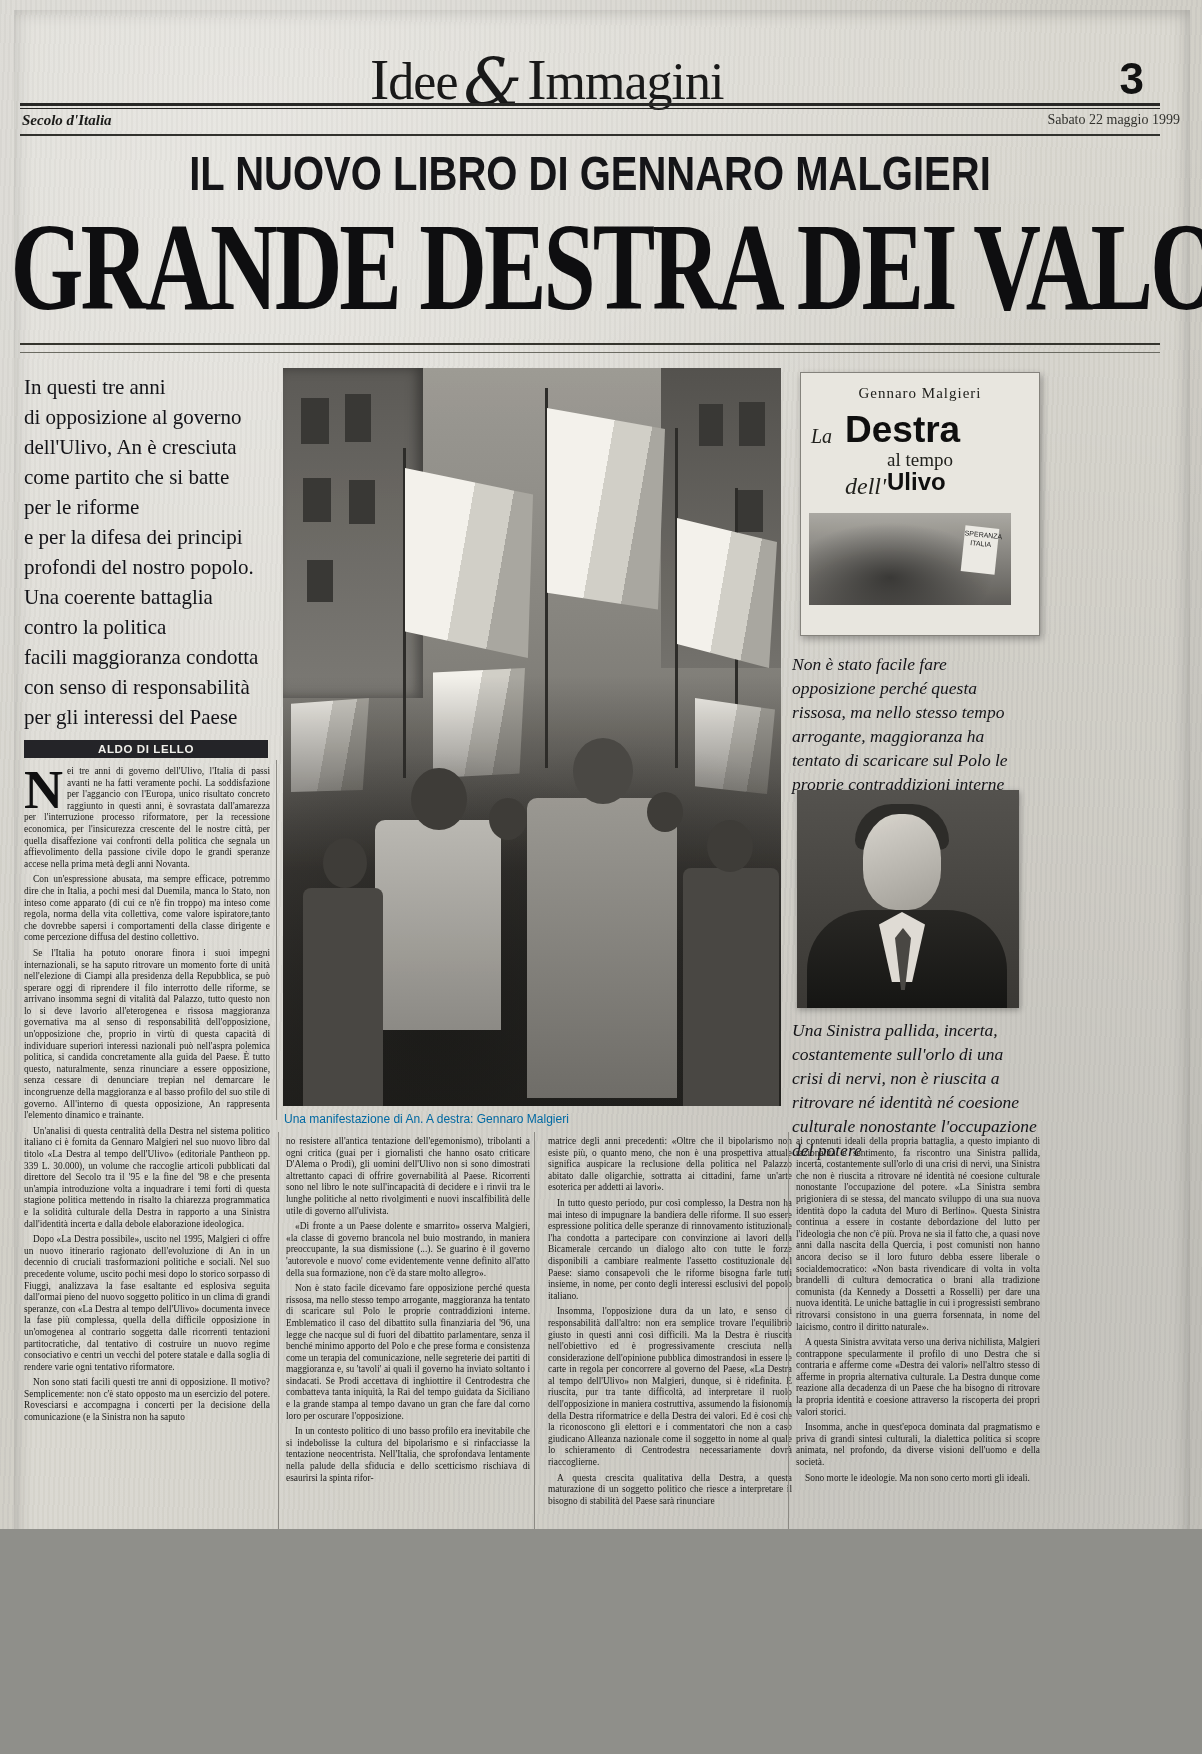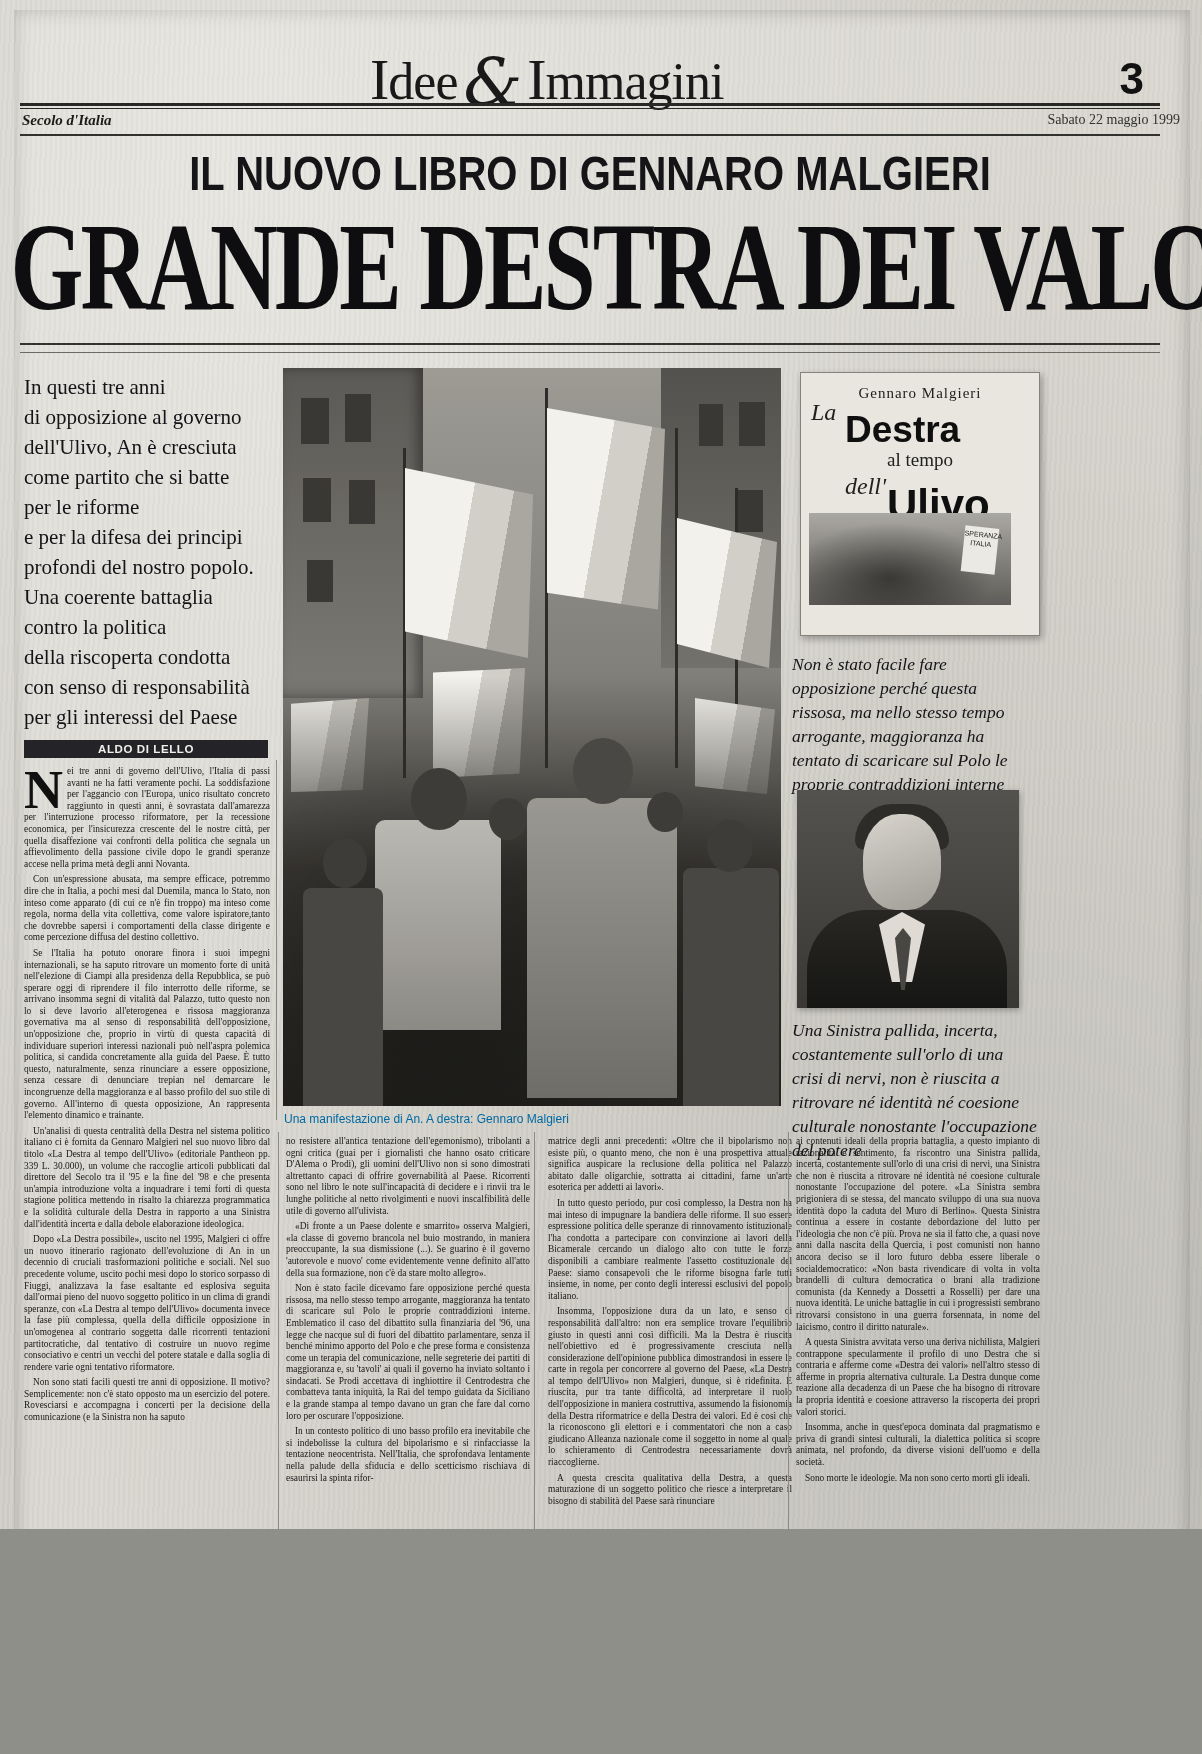--- a/index.html
+++ b/index.html
@@ -224,54 +224,53 @@
   }
   .book-author {
     position: absolute; left: 0; right: 0; top: 12px;
     text-align: center;
     font-family: "Liberation Serif", serif;
     font-size: 15px;
     letter-spacing: 1px;
     color: #23231f;
   }
   .book-t1 {
-    position: absolute; left: 10px; top: 26px;
+    position: absolute; left: 10px; top: 52px;
+    font-family: "Liberation Serif", serif;
+    font-style: italic;
+    font-size: 20px;
+    color: #23231f;
+  }
+  .book-t2 {
+    position: absolute; left: 44px; top: 36px;
+    font-family: "Liberation Sans", sans-serif;
+    font-weight: bold;
+    font-size: 37px;
+    color: #111;
+  }
+  .book-t3 {
+    position: absolute; left: 0; right: 0; top: 76px;
+    text-align: center;
+    font-family: "Liberation Serif", serif;
+    font-size: 19px;
+    color: #23231f;
+  }
+  .book-t4 {
+    position: absolute; left: 44px; top: 100px;
     font-family: "Liberation Serif", serif;
     font-style: italic;
     font-size: 24px;
     color: #23231f;
   }
-  .book-t2 {
-    position: absolute; left: 44px; top: 36px;
-    font-family: "Liberation Sans", sans-serif;
-    font-weight: bold;
-    font-size: 37px;
-    color: #111;
-  }
-  .book-t3 {
-    position: absolute; left: 0; right: 0; top: 76px;
-    text-align: center;
-    font-family: "Liberation Serif", serif;
-    font-size: 19px;
-    color: #23231f;
-  }
-  .book-t4 {
-    position: absolute; left: 44px; top: 100px;
-    font-family: "Liberation Serif", serif;
-    font-style: italic;
-    font-size: 24px;
-    color: #23231f;
-  }
   .book-t5 {
     position: absolute; left: 86px; top: 95px;
     font-family: "Liberation Sans", sans-serif;
     font-weight: bold;
-    font-size: 42px;
+    font-size: 24px;
     color: #111;
-    margin-top: 13px;
   }
   .book-photo {
     position: absolute; left: 8px; top: 140px; width: 202px; height: 92px;
     background:
       radial-gradient(ellipse at 40% 70%, rgba(0,0,0,.5), rgba(0,0,0,0) 60%),
       linear-gradient(180deg,#a9a7a1,#5f5d59);
     overflow: hidden;
   }
   .book-banner {
     position: absolute; right: 14px; top: 14px; width: 34px; height: 46px;
@@ -410,21 +409,21 @@
   <div class="standfirst">
     <div>In questi tre anni</div>
     <div>di opposizione al governo</div>
     <div>dell'Ulivo, An è cresciuta</div>
     <div>come partito che si batte</div>
     <div>per le riforme</div>
     <div>e per la difesa dei principi</div>
     <div>profondi del nostro popolo.</div>
     <div>Una coerente battaglia</div>
     <div>contro la politica</div>
-    <div>della riscoperta condotta</div>
+    <div>facili maggioranza condotta</div>
     <div>con senso di responsabilità</div>
     <div>per gli interessi del Paese</div>
   </div>
 
   <div class="photo-main">
     <div class="ph-sky"></div>
     <div class="ph-bldg-l"></div>
     <div class="ph-bldg-r"></div>
     <div class="ph-win" style="left:18px; top:30px; width:28px; height:46px;"></div>
     <div class="ph-win" style="left:62px; top:26px; width:26px; height:48px;"></div>

